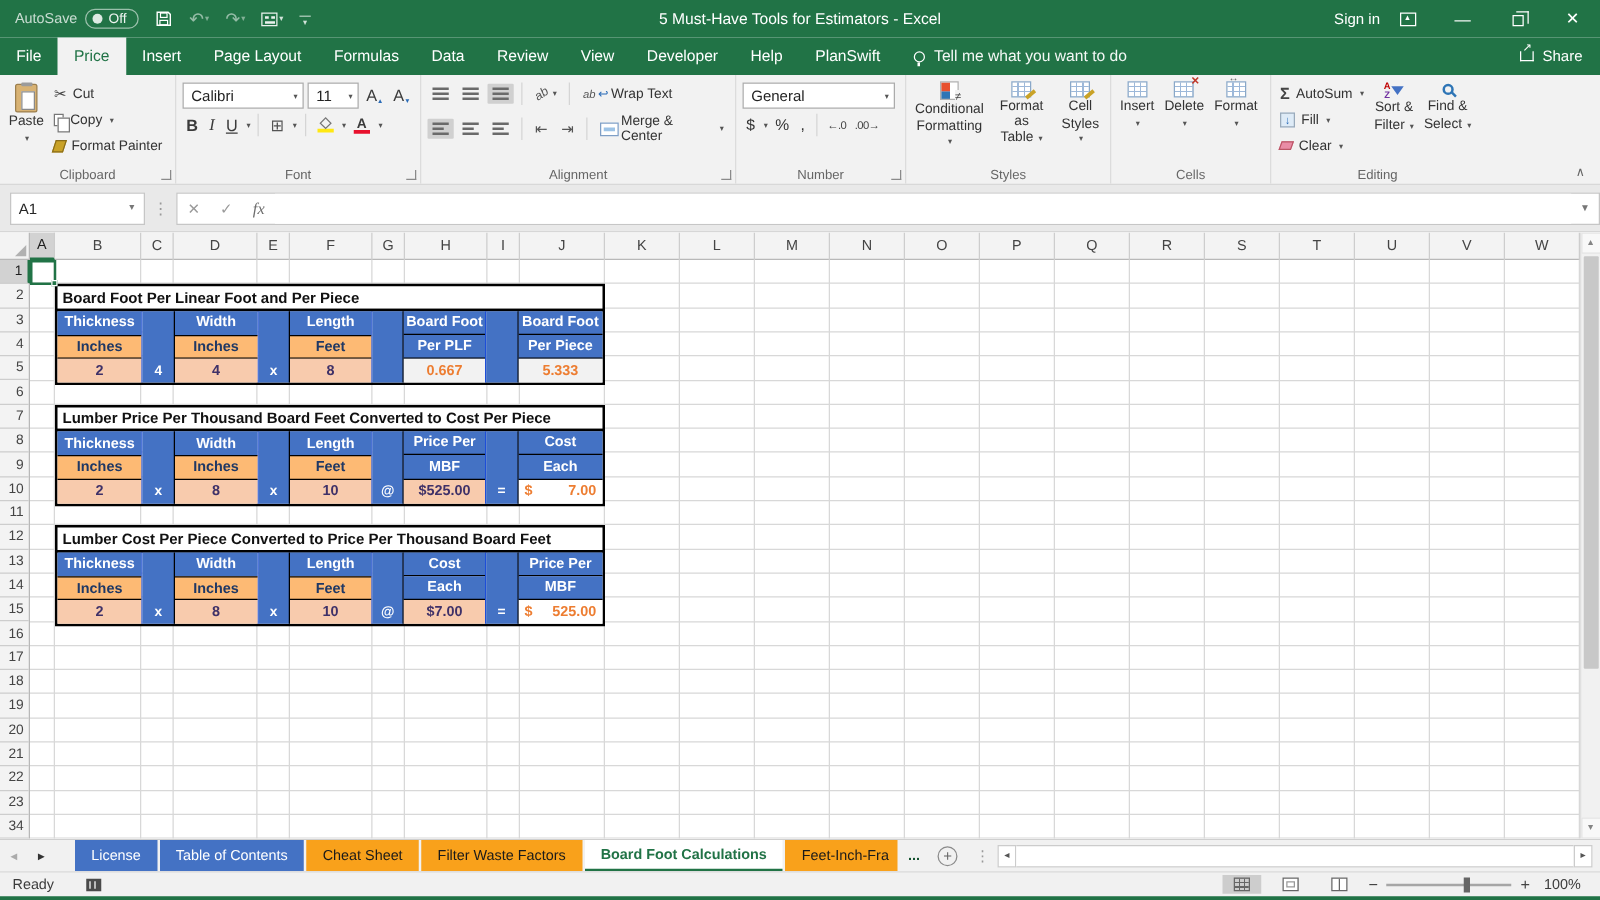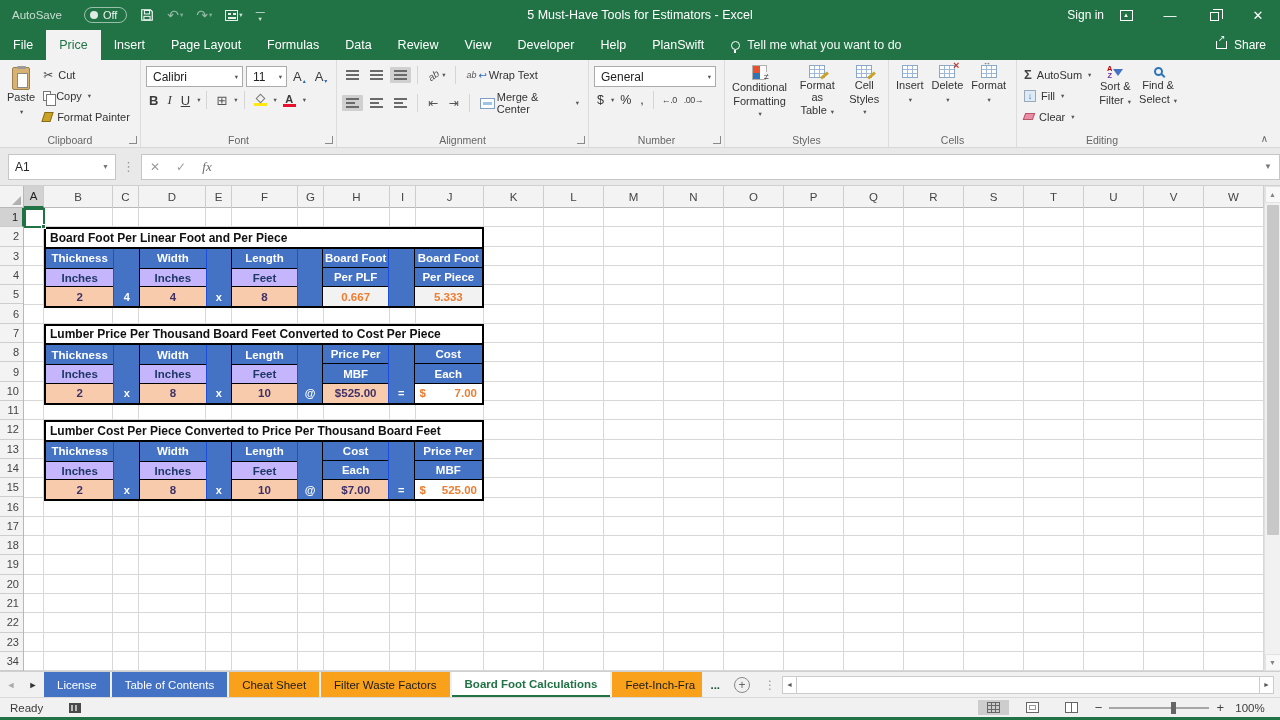--- a/index.html
+++ b/index.html
@@ -3,21 +3,21 @@
 <meta charset="utf-8">
 <style>
 *{margin:0;padding:0;box-sizing:border-box}
 html,body{width:1280px;height:720px;overflow:hidden}
 body{font-family:"Liberation Sans","DejaVu Sans",sans-serif;font-size:12px;color:#262626;background:#fff}
 .app{width:1280px;height:720px;display:flex;flex-direction:column;position:relative}
 
 
 .titlebar{flex:none;height:30px;background:var(--excel-green,#217346);color:#fff;display:flex;align-items:center;position:relative}
 .qat{display:flex;align-items:center;gap:13px;padding-left:12px}
-.autosave{display:flex;align-items:center;gap:22px;color:rgba(255,255,255,.75);font-size:11.5px}
+.autosave{display:flex;align-items:center;gap:6px;color:rgba(255,255,255,.75);font-size:11.5px}
 .as-pill{display:flex;align-items:center;gap:5px;border:1px solid rgba(255,255,255,.55);border-radius:9px;padding:1px 9px 1px 5px;font-size:11px;color:rgba(255,255,255,.92)}
 .as-dot{width:8px;height:8px;border-radius:50%;background:rgba(255,255,255,.85)}
 .qat-btn{display:flex;align-items:center;gap:1px;font-size:14px;color:rgba(255,255,255,.95)}
 .qat-btn .drop{font-size:6.5px;color:rgba(255,255,255,.8)}
 .dim{opacity:.55}
 .touch-ic{width:13px;height:11px;border:1px solid rgba(255,255,255,.9);display:inline-block;background:
  linear-gradient(rgba(255,255,255,.9) 0 0) 2px 2px/3px 2px no-repeat,
  linear-gradient(rgba(255,255,255,.9) 0 0) 7px 2px/3px 2px no-repeat,
  linear-gradient(rgba(255,255,255,.9) 0 0) 2px 6px/8px 2px no-repeat}
 .qat-more{display:inline-flex;flex-direction:column;align-items:center;line-height:5px;font-size:9px}
@@ -140,33 +140,33 @@
 
 .xl-table{position:absolute;z-index:3;font-weight:bold}
 .tbl-title{height:21.3px;border:2px solid #000;background:#fff;display:flex;align-items:center;padding-left:4px;font-size:12px;color:#111;white-space:nowrap;overflow:hidden}
 .tbl-block{display:flex;margin-top:-2px;height:61.9px;border:2px solid #000}
 .t-main{display:flex;flex-direction:column}
 .t-main{border-right:1px solid #1d4ed8}
 .t-sep{border-right:1px solid #000;background:var(--table-blue,#4472C4);display:flex;flex-direction:column;justify-content:flex-end}
 .tbl-block>div:last-child{border-right:none}
 .t-c{height:19.3px;display:flex;align-items:center;justify-content:center;font-size:11.5px;line-height:12px}
 .t-hdr-blue{background:var(--table-blue,#4472C4);color:#fff}
-.t-hdr-white{background:#c4b5fd;color:var(--header-navy,#1F3864);border-top:1px solid #000;border-bottom:1px solid #000}
+.t-hdr-white{background:#fdba74;color:var(--header-navy,#1F3864);border-top:1px solid #000;border-bottom:1px solid #000}
 .t-hdr-blue.t-under{border-bottom:1px solid #000}
 .t-val{flex:1}
 .t-input{background:var(--input-tan,#F8CBAD);color:var(--value-purple,#3F3168)}
 .t-res{color:var(--result-orange,#ED7D31)}
 .t-cur{background:#fff;color:var(--result-orange,#ED7D31);justify-content:space-between;padding:0 5px}
 .t-sep-v{height:19.3px;display:flex;align-items:center;justify-content:center;color:#fff;font-size:11px}
 
 
 .tabbar{flex:none;height:26px;background:#f1f1f1;border-top:1px solid #cfcfcf;display:flex;align-items:stretch;font-size:11.5px}
 .tab-nav{width:22px;display:flex;align-items:center;justify-content:center;font-size:9px;color:#333}
 .tab-nav.off{color:#ababab}
-#sheettabs{display:flex;}
+#sheettabs{display:flex;margin-left:16px}
 .stab{display:flex;align-items:center;padding:0 13px;margin-right:2px;white-space:nowrap;color:#fff}
 .stab.blue{background:var(--table-blue,#4472C4)}
 .stab.gold{background:var(--tab-gold,#F9A11B);color:#1a1a1a}
 .stab.active{background:#fff;color:var(--excel-green,#217346);font-weight:bold;border-bottom:2px solid var(--excel-green,#217346)}
 .stab.trunc{max-width:90px;overflow:hidden}
 .tab-ellipsis{display:flex;align-items:center;padding:0 6px;color:#14522f;font-weight:bold}
 .newsheet{align-self:center;width:16px;height:16px;border:1px solid #8a8a8a;border-radius:50%;display:flex;align-items:center;justify-content:center;font-size:12px;color:#666;margin:0 8px}
 .tab-grip{display:flex;align-items:center;color:#999;padding:0 6px;font-size:12px}
 .hscroll{flex:1;display:flex;align-items:center;margin:3px 6px 3px 0}
 .hs-arrow{width:15px;height:18px;background:#fff;border:1px solid #ccc;display:flex;align-items:center;justify-content:center;font-size:7px;color:#555}

